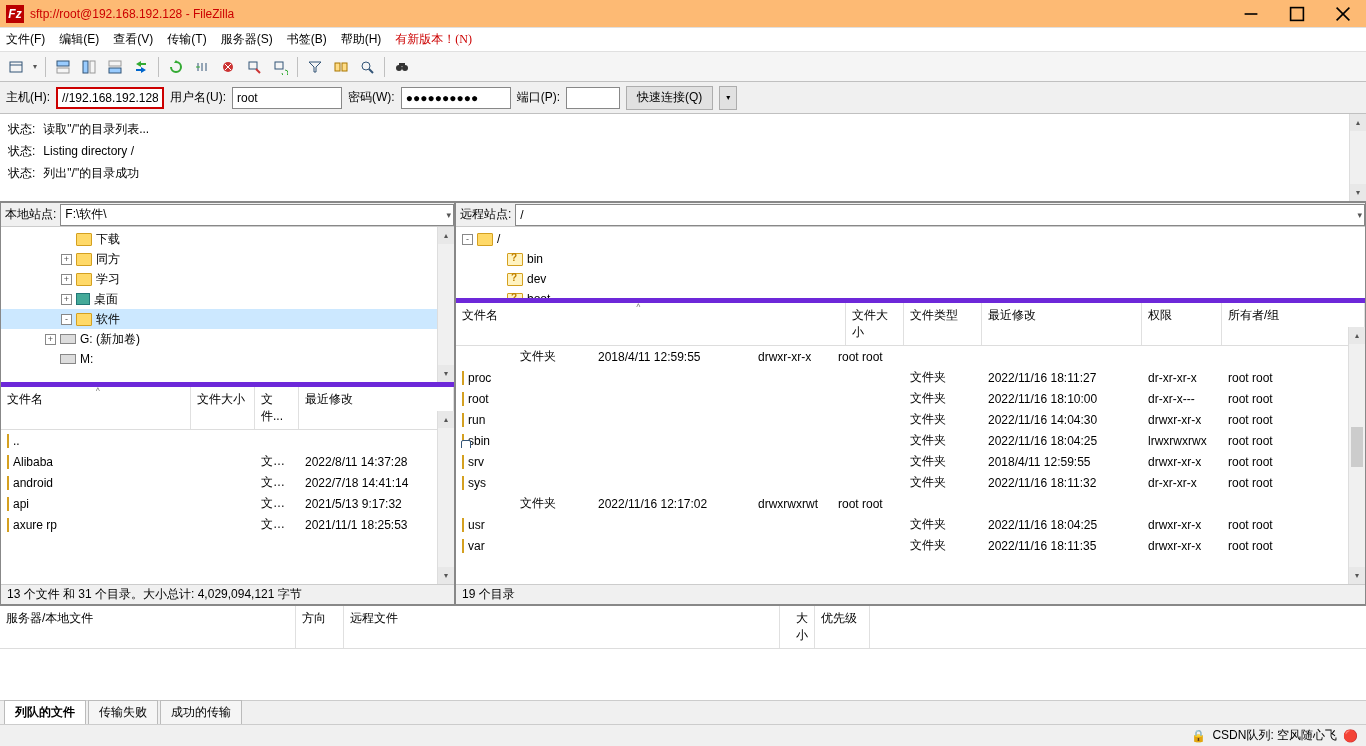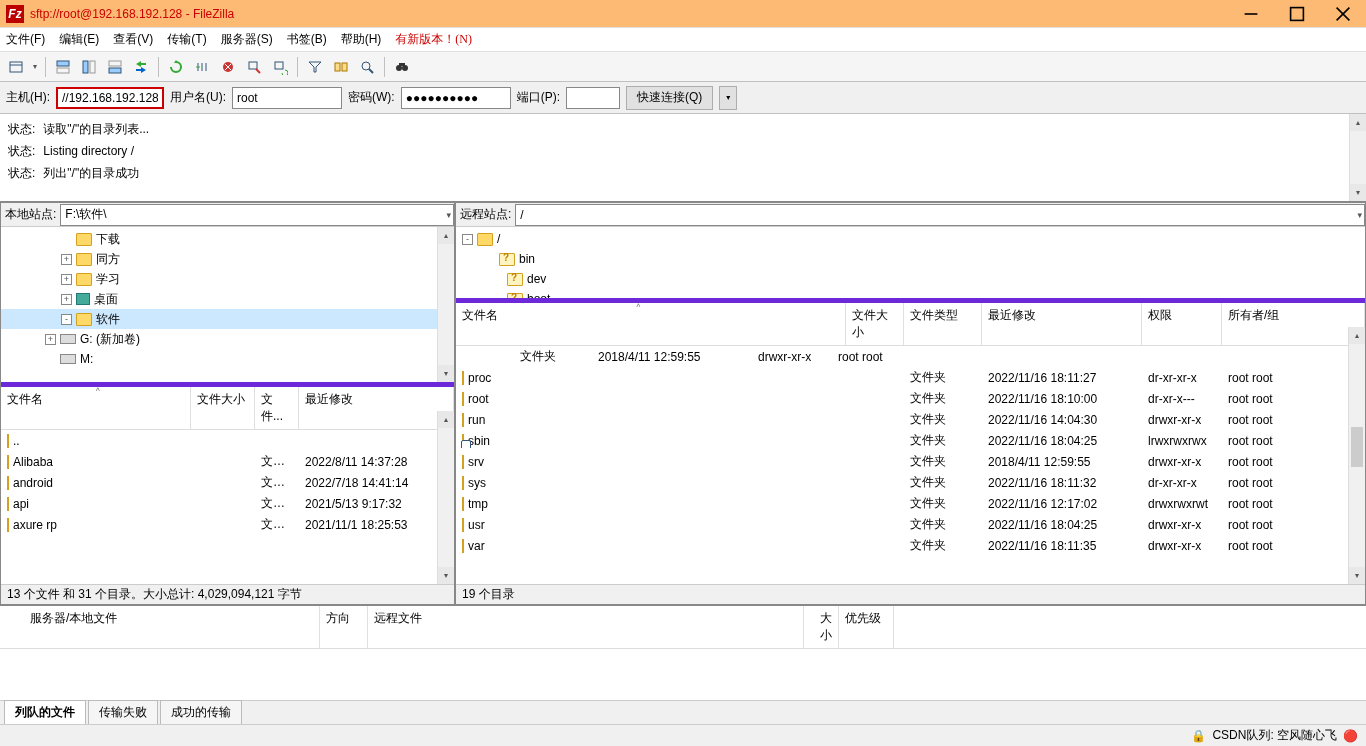--- a/index.html
+++ b/index.html
@@ -46,21 +46,21 @@
 .drive-ico { width: 16px; height: 10px; background: #ddd; border: 1px solid #888; margin-right: 4px; }
 .desk-ico { width: 14px; height: 12px; background: #4a9; border: 1px solid #277; margin-right: 4px; }
 .list-panel { flex: 1; overflow: auto; background: #fff; position: relative; }
 .list-hdr { display: flex; background: #fff; border-bottom: 1px solid #ddd; position: sticky; top: 0; }
 .list-hdr .col { padding: 4px 6px; border-right: 1px solid #e0e0e0; text-align: left; position: relative; }
 .sort-ind { position: absolute; left: 50%; top: -2px; font-size: 8px; color: #777; }
 .list-row { display: flex; height: 21px; align-items: center; cursor: pointer; }
 .list-row .col { padding: 0 6px; overflow: hidden; white-space: nowrap; text-overflow: ellipsis; }
 .status-line { height: 20px; background: #f0f0f0; border-top: 1px solid #ccc; padding: 2px 6px; display: flex; align-items: center; }
 .queue-panel { height: 95px; background: #fff; border-top: 1px solid #888; }
-.queue-hdr { display: flex; border-bottom: 1px solid #ddd; padding-left: 24px; }
+.queue-hdr { display: flex; border-bottom: 1px solid #ddd; }
 .queue-hdr .col { padding: 4px 6px; border-right: 1px solid #e0e0e0; }
 .tabs-row { height: 24px; background: #f0f0f0; display: flex; align-items: flex-end; border-top: 1px solid #ccc; padding: 0 4px; gap: 2px; }
 .tab { padding: 3px 10px; background: #f5f5f5; border: 1px solid #bbb; border-bottom: none; cursor: pointer; font-size: 12px; }
 .tab.active { background: #fff; font-weight: bold; }
 .bottom-status { height: 22px; background: #f0f0f0; display: flex; align-items: center; justify-content: flex-end; padding: 0 8px; gap: 6px; border-top: 1px solid #ccc; }
 .scrollbar-v { position: absolute; right: 0; top: 0; bottom: 0; width: 17px; background: #f0f0f0; border-left: 1px solid #ddd; }
 .sb-btn { height: 17px; background: #e8e8e8; display: flex; align-items: center; justify-content: center; font-size: 8px; color: #555; }
 .link-ico { position: relative; }
 .link-ico::before { content: ""; position: absolute; left: -2px; bottom: -2px; width: 8px; height: 8px; background: #fff; border: 1px solid #357; border-radius: 2px; }
 svg { width: 16px; height: 16px; }
@@ -331,21 +331,21 @@
           <span class="dd">▾</span>
         </div>
     </div>
     <div class="tree-panel remote">
       <div id="remote-tree">
           <div class="tree-row" style="padding-left: 6px;">
             <span class="exp">-</span>
             <span class="folder-ico"></span>
             <span class="lbl">/</span>
           </div>
-          <div class="tree-row" style="padding-left: 28px;">
+          <div class="tree-row" style="padding-left: 36px;">
             <span class="exp blank"></span>
             <span class="folder-ico q"></span>
             <span class="lbl">bin</span>
           </div>
           <div class="tree-row" style="padding-left: 36px;">
             <span class="exp blank"></span>
             <span class="folder-ico q"></span>
             <span class="lbl">dev</span>
           </div>
           <div class="tree-row" style="padding-left: 36px;">
@@ -414,21 +414,20 @@
           </div>
           <div class="list-row">
             <div class="col" style="width:390px"><span class="folder-ico"></span> sys</div>
             <div class="col" style="width:58px"></div>
             <div class="col" style="width:78px">文件夹</div>
             <div class="col" style="width:160px">2022/11/16 18:11:32</div>
             <div class="col" style="width:80px">dr-xr-xr-x</div>
             <div class="col" style="flex:1">root root</div>
           </div>
           <div class="list-row">
-            <div class="col" style="width:390px"><span class="folder-ico"></span> tmp</div>
             <div class="col" style="width:58px"></div>
             <div class="col" style="width:78px">文件夹</div>
             <div class="col" style="width:160px">2022/11/16 12:17:02</div>
             <div class="col" style="width:80px">drwxrwxrwt</div>
             <div class="col" style="flex:1">root root</div>
           </div>
           <div class="list-row">
             <div class="col" style="width:390px"><span class="folder-ico"></span> usr</div>
             <div class="col" style="width:58px"></div>
             <div class="col" style="width:78px">文件夹</div>

